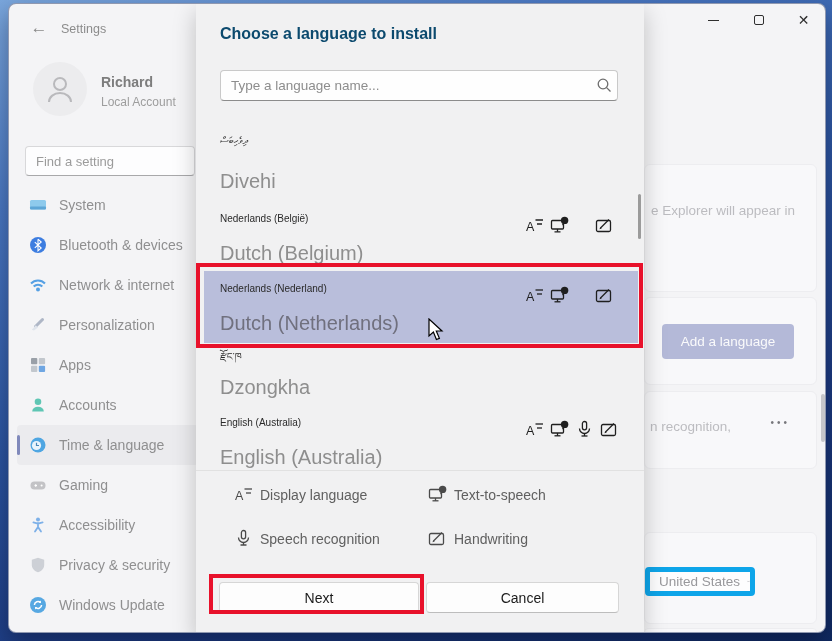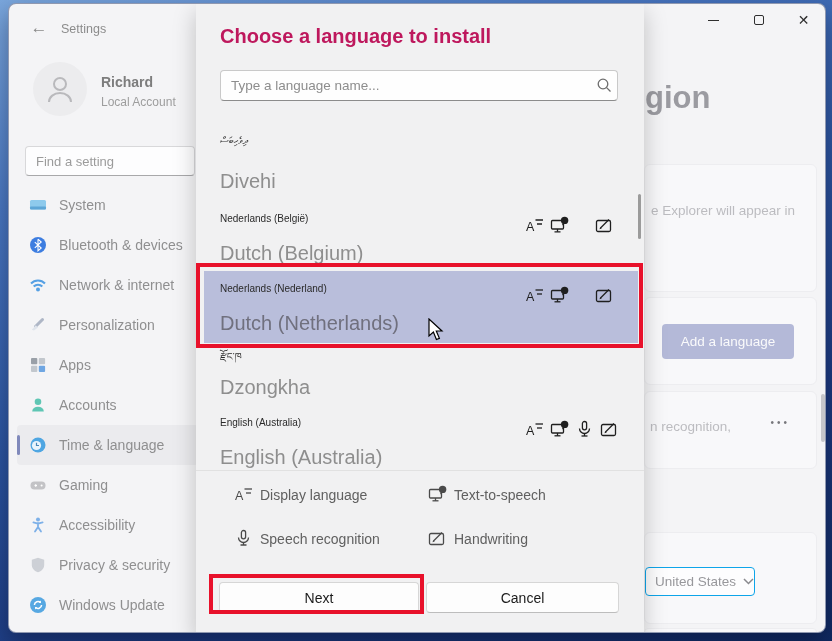--- a/index.html
+++ b/index.html
@@ -43,31 +43,31 @@
   .page-title-partial { position:absolute; left:636px; top:76px; font-size:31px; font-weight:600; color:#9b9ba1; }
   .bg-card { position:absolute; left:635px; width:173px; background:#f8f8fa; border:1px solid #ededf0; border-radius:6px; }
   .bg-card-1 { top:160px; height:128px;padding-left:28px; }
   .bg-card-1 .cut-text { position:absolute; left:6px; top:38px; font-size:13.5px; color:#bcbcc0; white-space:nowrap; }
   .bg-card-2 { top:293px; height:88px; }
   .add-lang-btn { position:absolute; left:17px; top:26px; width:132px; height:35px; background:#b4b9d8; border-radius:4px; color:#fafafb; font-size:13.5px; display:flex; align-items:center; justify-content:center; }
   .bg-card-3 { top:387px; height:78px; }
   .bg-card-3 .cut-text { position:absolute; left:5px; top:27px; font-size:13.5px; color:#bcbcc0; white-space:nowrap; }
   .more-dots { position:absolute; right:26px; top:25px; font-size:10px; letter-spacing:3px; color:#77777b; }
   .bg-card-4 { top:528px; height:92px; }
-  .region-select { position:absolute; left:0; top:34px; width:110px; height:29px; background:#fdfdfe; border:1px solid #0ea5e9; border-radius:4px; display:flex; align-items:center; }
+  .region-select { position:absolute; left:0; top:34px; width:110px; height:29px; background:#fdfdfe; border:5px solid #0ea5e9; border-radius:4px; display:flex; align-items:center; }
   .region-select span { margin-left:9px; font-size:13.5px; color:#98989c; white-space:nowrap; }
   .region-select svg { margin-left:7px; }
   .bg-card-5 { top:624px; height:8px; }
   .page-scrollbar { position:absolute; left:812px; top:390px; width:4px; height:48px; background:#c6c6ca; border-radius:2px; }
   
   .dialog {
     position:absolute; left:187px; top:0; width:448px; height:630px;
     background:#f1f1f2; box-shadow:0 8px 22px rgba(0,0,0,.22);
   }
-  .dlg-title { position:absolute; left:24px; top:21px; font-size:20px; font-weight:bold; color:#be185d; }
+  .dlg-title { position:absolute; left:24px; top:21px; font-size:16px; font-weight:bold; color:#0c4a6e; }
   .dlg-search {
     position:absolute; left:24px; top:66px; width:398px; height:31px;
     background:#fefefe; border:1px solid #c9c9c9; border-bottom:1px solid #8c8c8c; border-radius:4px;
     font-size:13.5px; color:#0c4a6e; padding:0 32px 0 10px; font-family:"Liberation Sans",sans-serif; outline:none;
   }
   .dlg-search::placeholder { color:#8d8d8d; }
   .dlg-search-icon { position:absolute; left:400px; top:73px; }
   .lang-native { position:absolute; left:24px; font-size:10px; color:#2a2a2a; }
   .lang-sub { position:absolute; left:24px; font-size:20px; color:#8e8e8e; }
   .lang-row-hit { position:absolute; left:8px; width:434px; height:64px; }
@@ -203,21 +203,20 @@
             <circle cx="9" cy="9" r="8" fill="#57a8e2"></circle>
             <path d="M5.4,9 a3.6,3.6 0 0 1 6.2-2.3" fill="none" stroke="#fff" stroke-width="1.5"></path>
             <path d="M12.6,9 a3.6,3.6 0 0 1 -6.2,2.3" fill="none" stroke="#fff" stroke-width="1.5"></path>
             <path d="M11.8,4.6 l0.2,2.4 -2.3,-0.6 z" fill="#fff"></path>
             <path d="M6.2,13.4 l-0.2,-2.4 2.3,0.6 z" fill="#fff"></path>
           </svg>
         <span class="nav-label">Windows Update</span>
       </div>
     </div>
 
-    <div class="page-title-partial">gion</div>
     <div class="bg-card bg-card-1">
       <div class="cut-text">e Explorer will appear in</div>
     </div>
     <div class="bg-card bg-card-2">
       <div class="add-lang-btn">Add a language</div>
     </div>
     <div class="bg-card bg-card-3">
       <div class="cut-text">n recognition,</div>
       <div class="more-dots">•••</div>
     </div>

